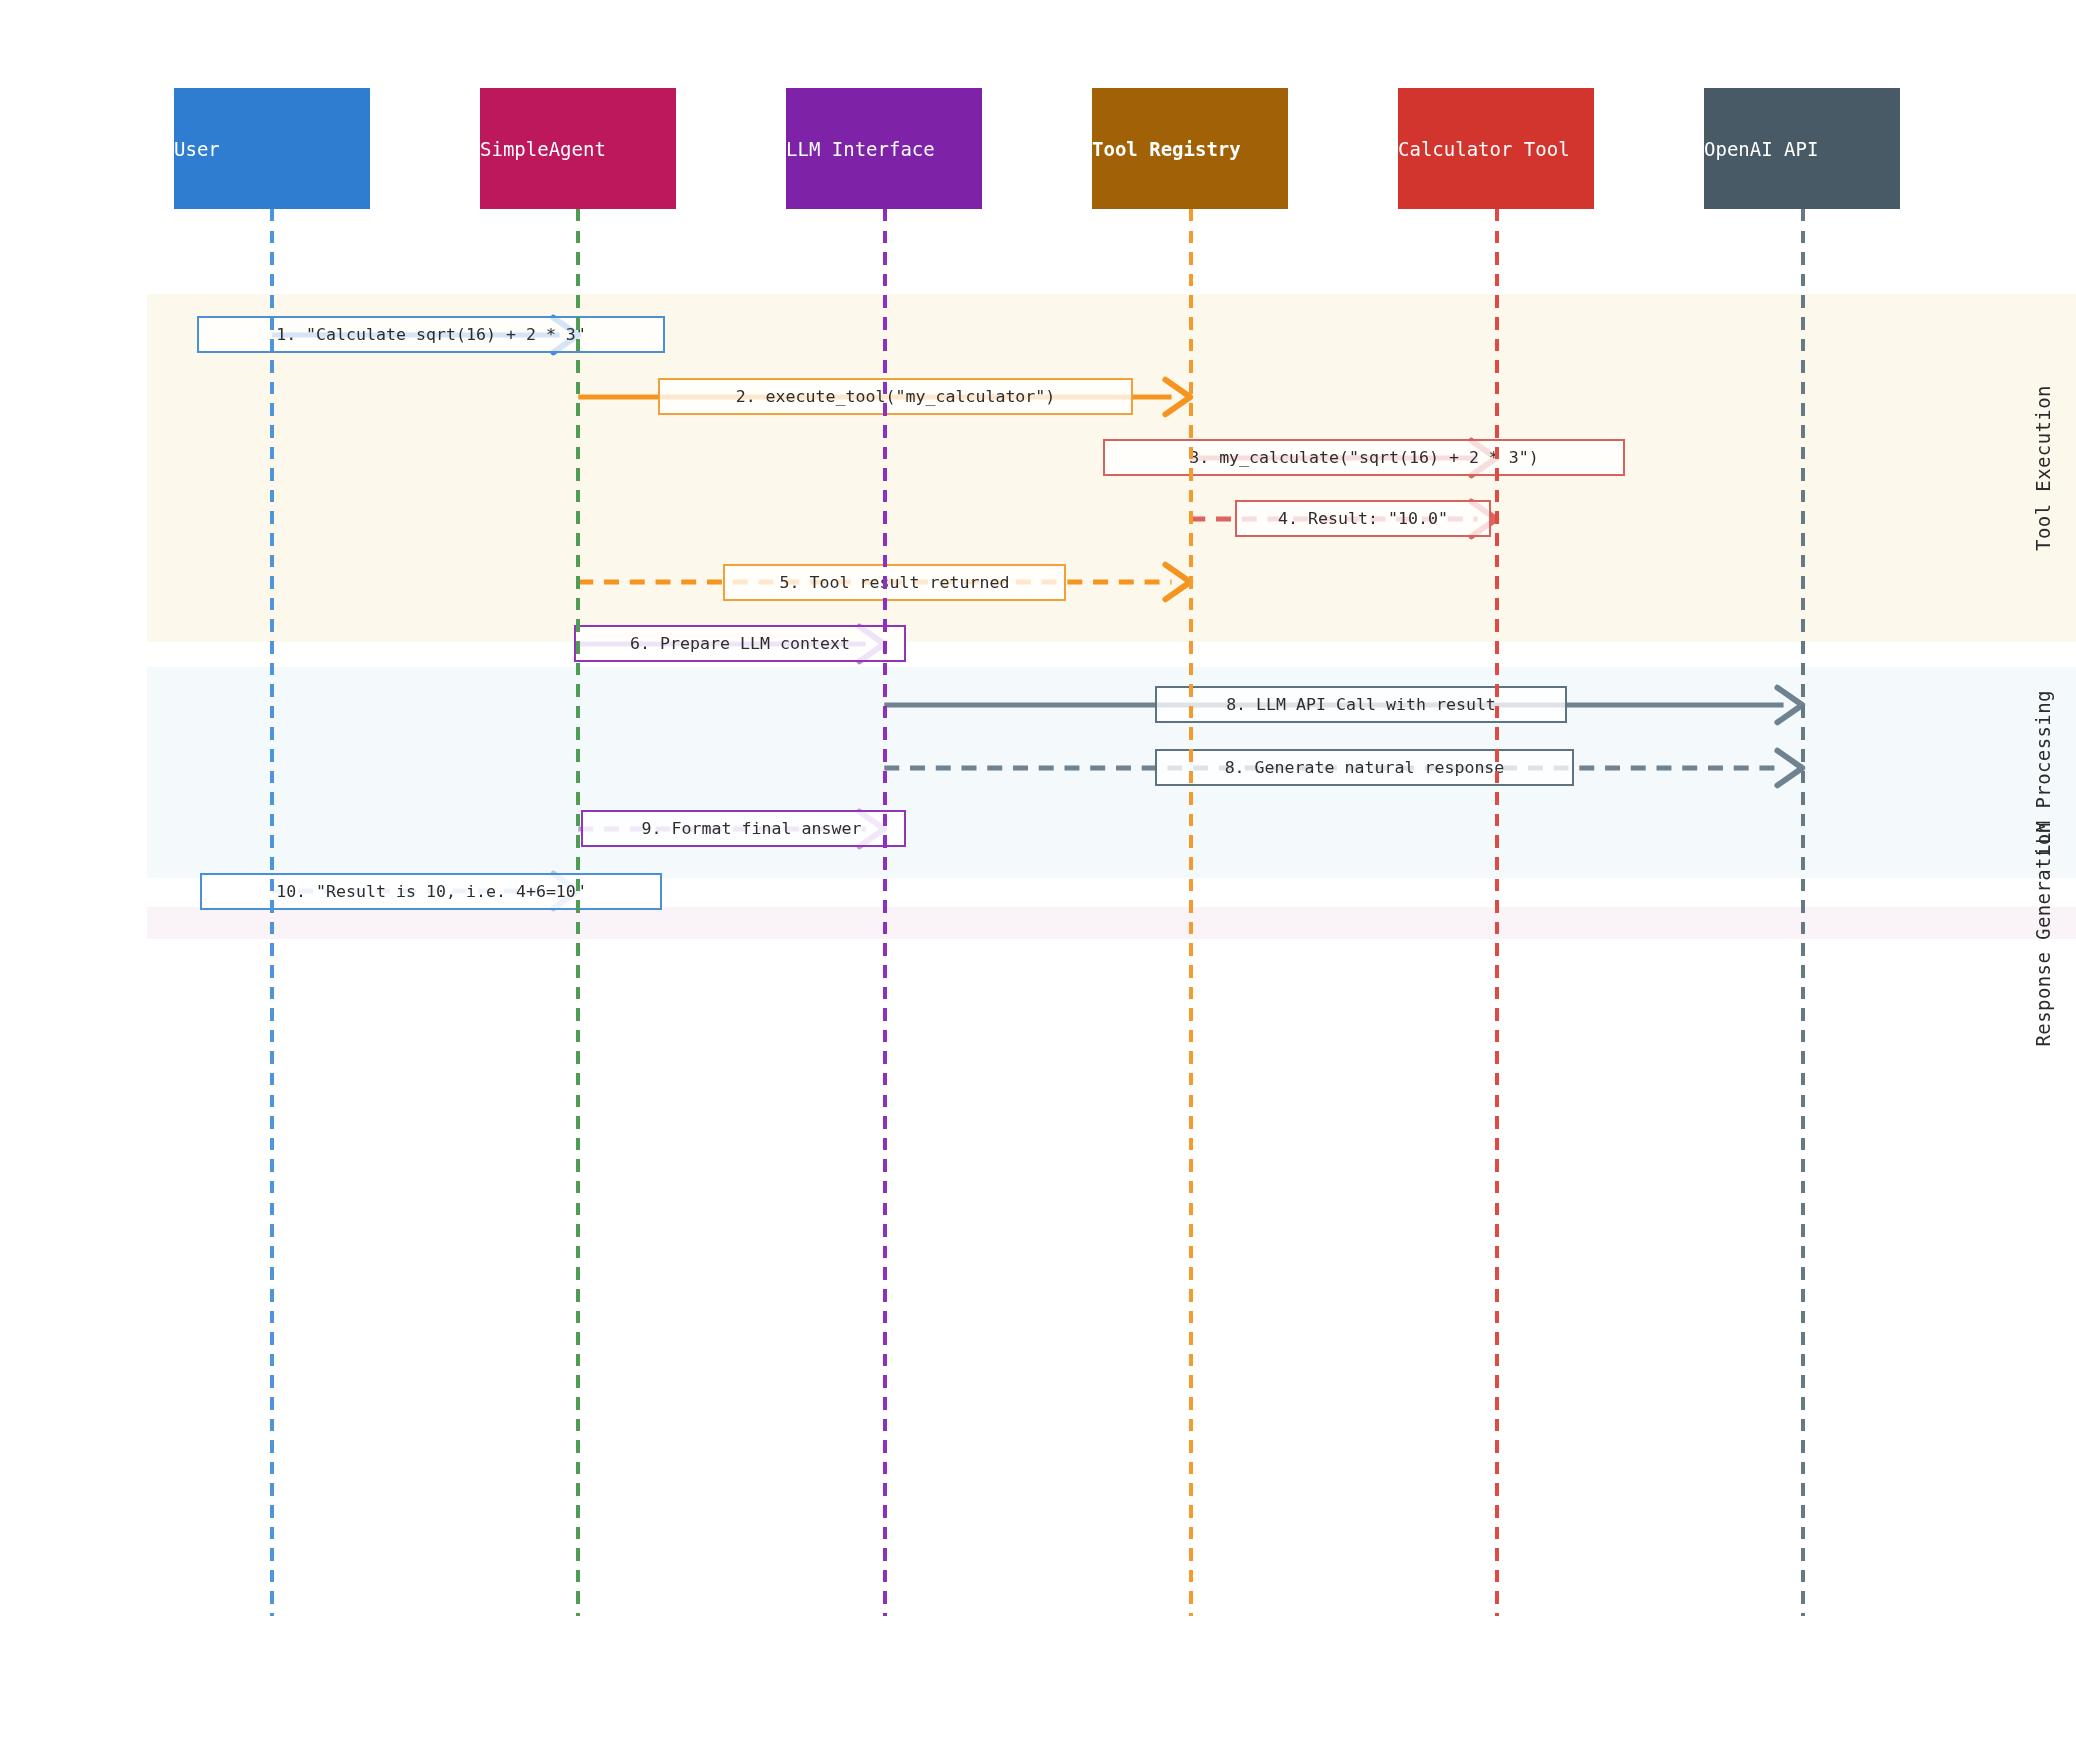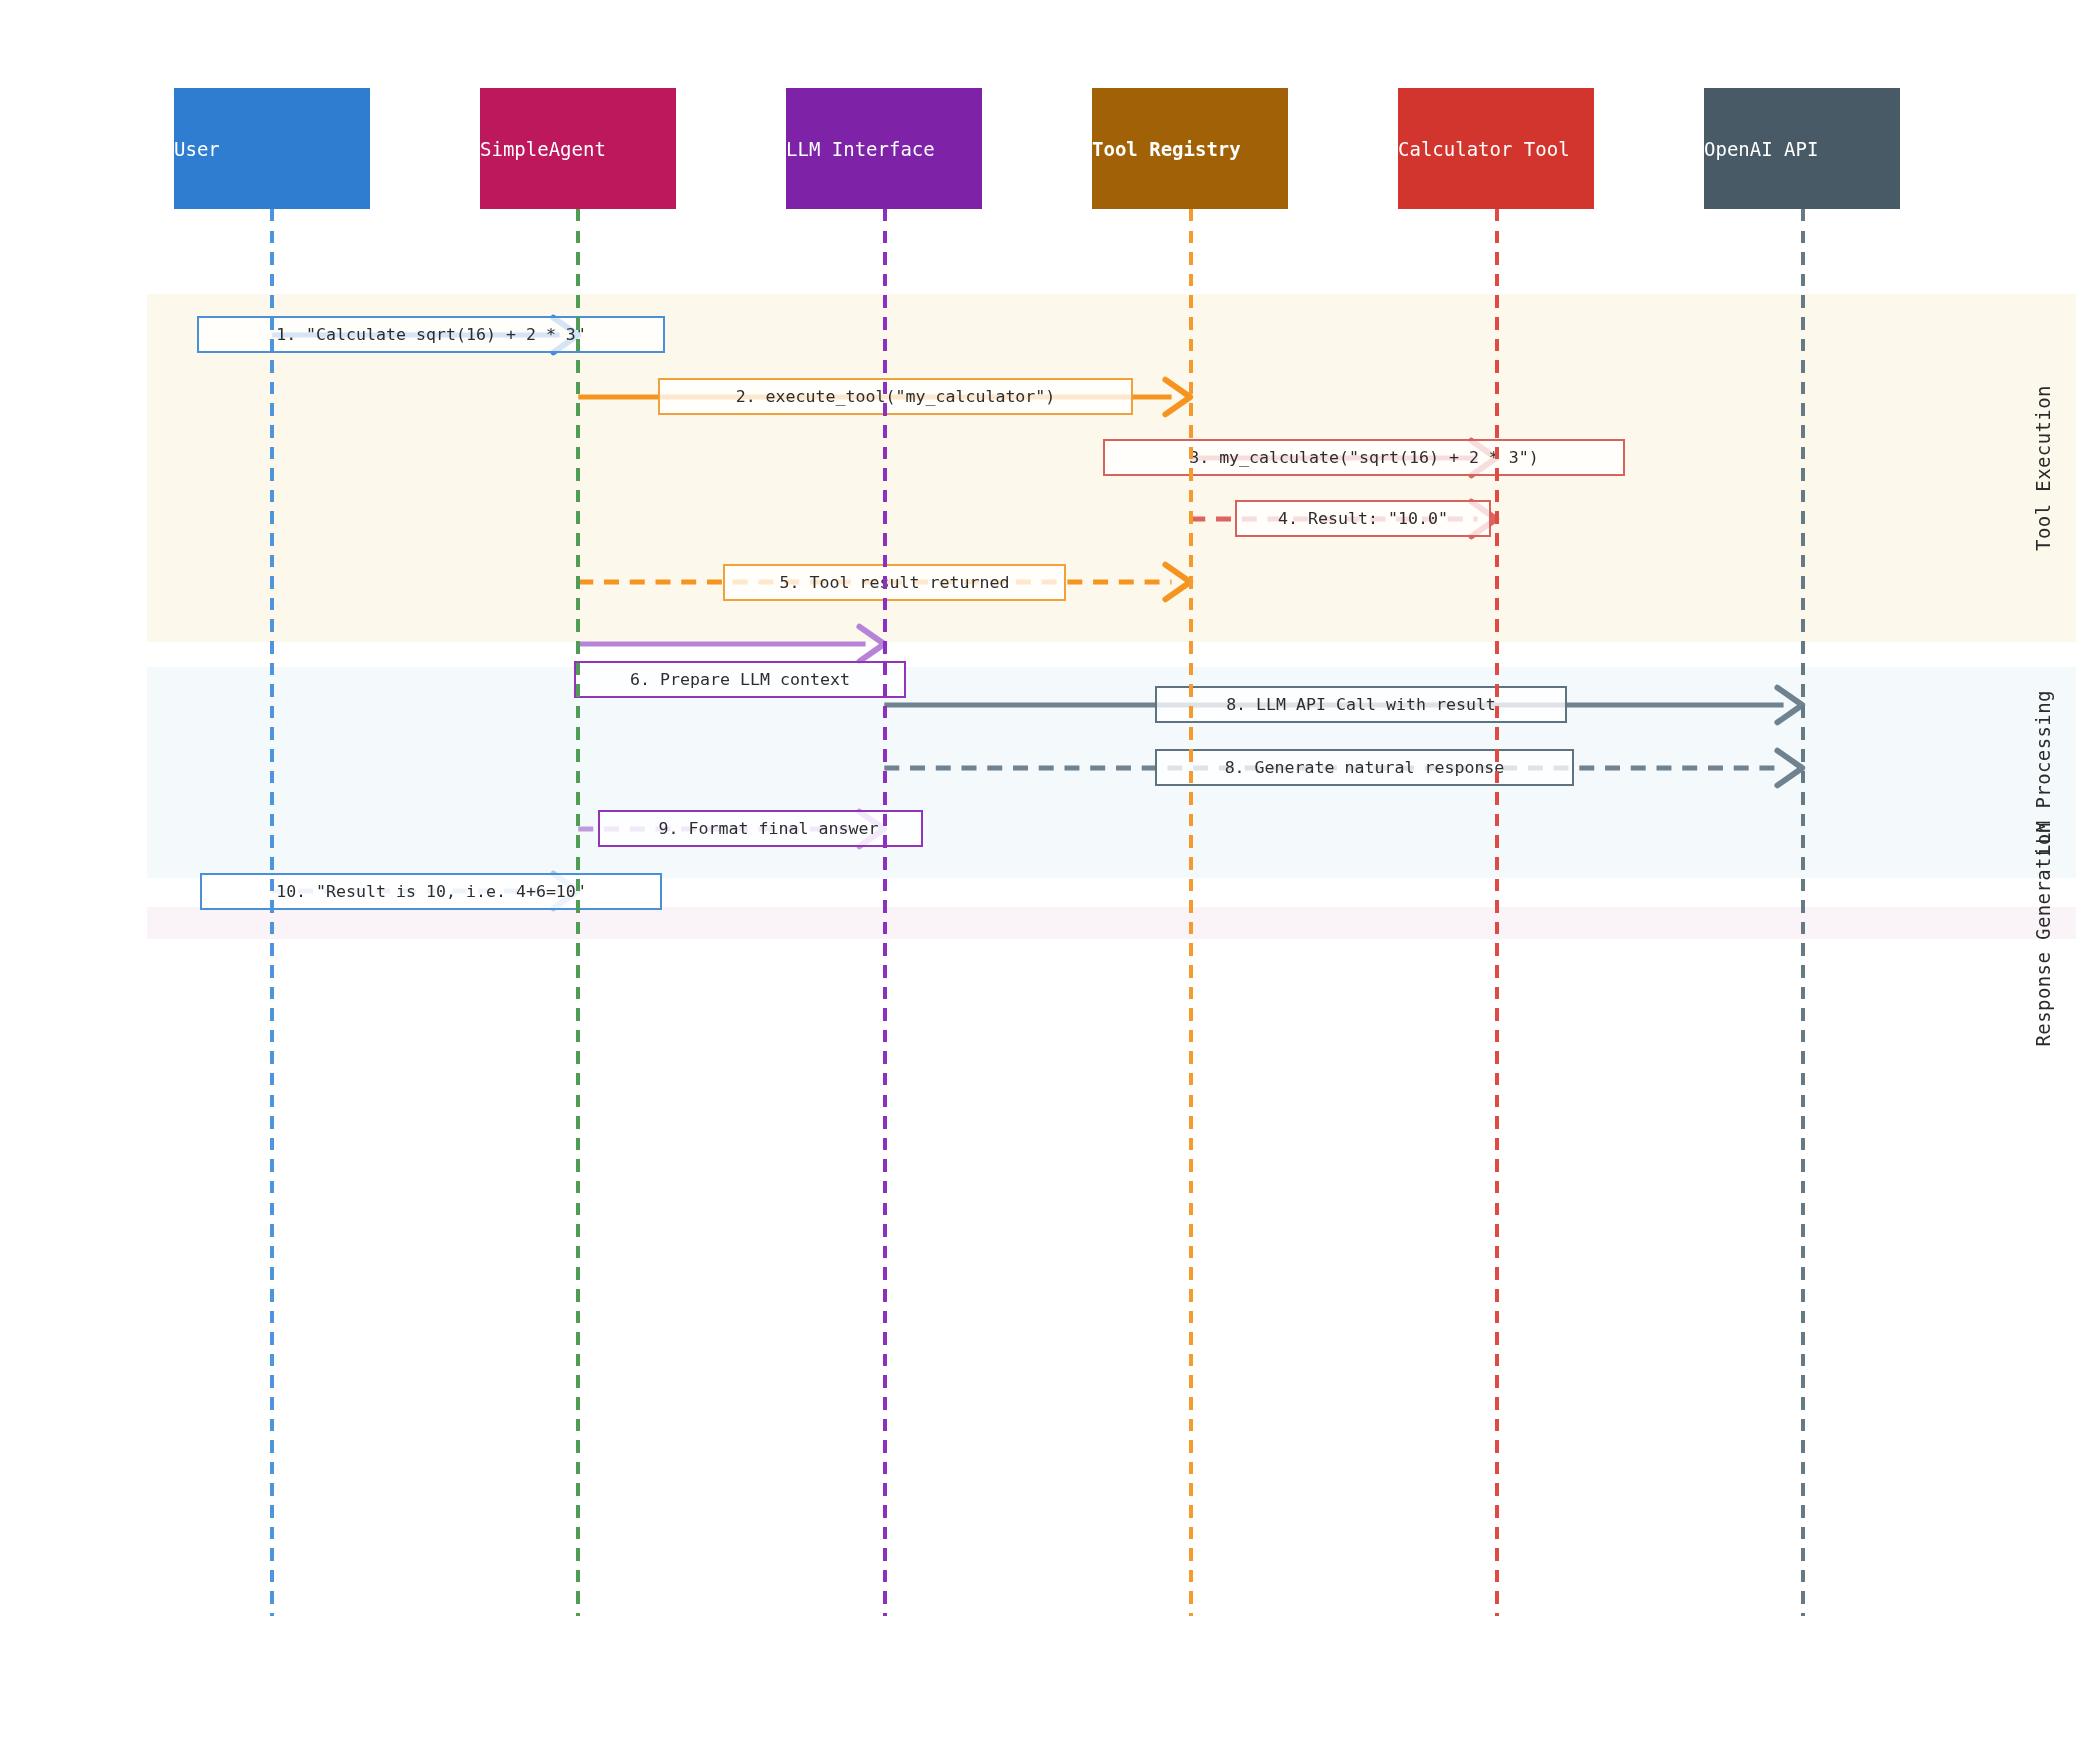--- a/index.html
+++ b/index.html
@@ -105,30 +105,30 @@
     </div>
   <div class="msg-box" style="left: 1103px; top: 439px; width: 522px; border-color: rgb(217, 97, 92);">
       <span>3. my_calculate("sqrt(16) + 2 * 3")</span>
     </div>
   <div class="msg-box" style="left: 1235px; top: 500px; width: 256px; border-color: rgb(217, 97, 92);">
       <span>4. Result: "10.0"</span>
     </div>
   <div class="msg-box" style="left: 723px; top: 564px; width: 343px; border-color: rgb(242, 160, 58);">
       <span>5. Tool result returned</span>
     </div>
-  <div class="msg-box" style="left: 574px; top: 625px; width: 332px; border-color: rgb(145, 52, 184); margin-top: 36px;">
+  <div class="msg-box" style="left: 574px; top: 625px; width: 332px; border-color: rgb(145, 52, 184);">
       <span>6. Prepare LLM context</span>
     </div>
   <div class="msg-box" style="left: 1155px; top: 686px; width: 412px; border-color: rgb(94, 114, 128);">
       <span>8. LLM API Call with result</span>
     </div>
   <div class="msg-box" style="left: 1155px; top: 749px; width: 419px; border-color: rgb(94, 114, 128);">
       <span>8. Generate natural response</span>
     </div>
-  <div class="msg-box" style="left: 598px; top: 810px; width: 325px; border-color: rgb(145, 52, 184); padding-left: 16px;">
+  <div class="msg-box" style="left: 581px; top: 810px; width: 325px; border-color: rgb(145, 52, 184); padding-left: 16px;">
       <span>9. Format final answer</span>
     </div>
   <div class="msg-box" style="left: 200px; top: 873px; width: 462px; border-color: rgb(74, 144, 217);">
       <span>10. "Result is 10, i.e. 4+6=10"</span>
     </div>
 
   <div class="lifeline" style="left: 270px; --c: #4E94DC;"></div>
   <div class="lifeline" style="left: 576px; --c: #4F9C55;"></div>
   <div class="lifeline" style="left: 883px; --c: #8C30C0;"></div>
   <div class="lifeline" style="left: 1189px; --c: #F69A2E;"></div>

